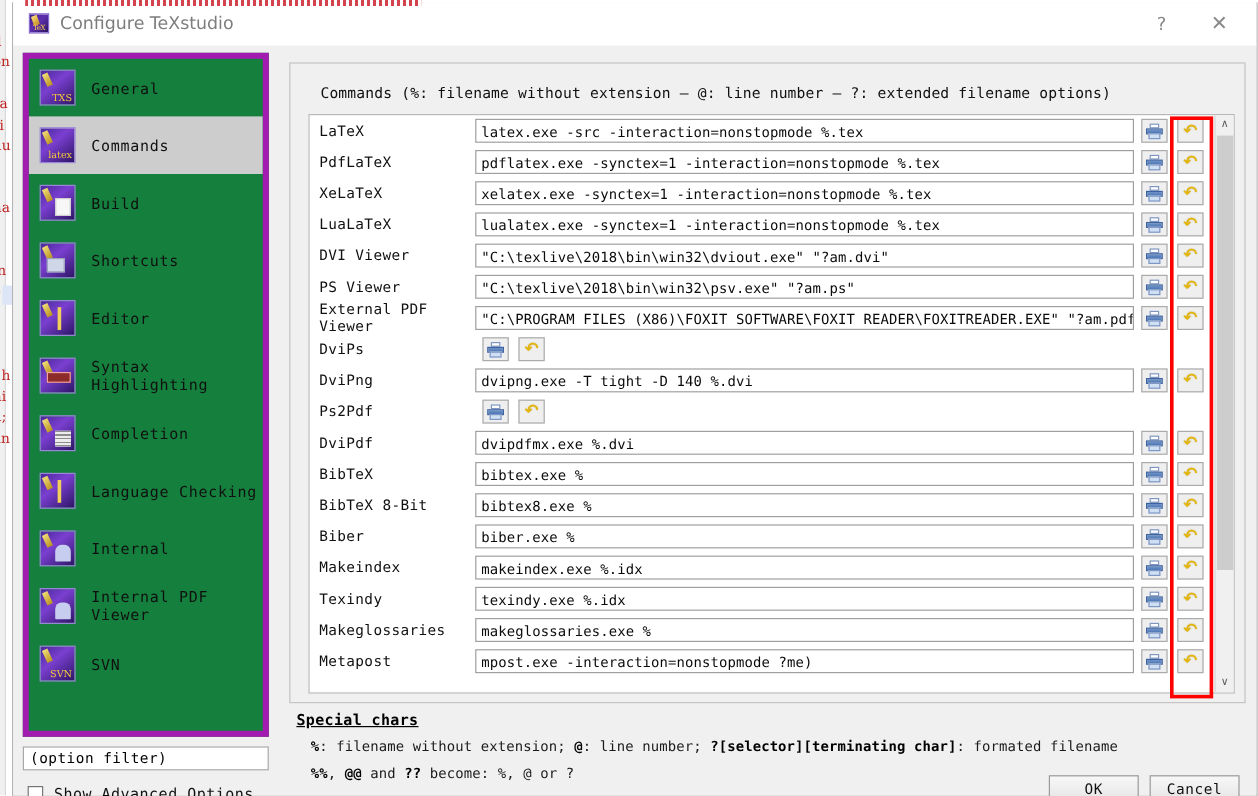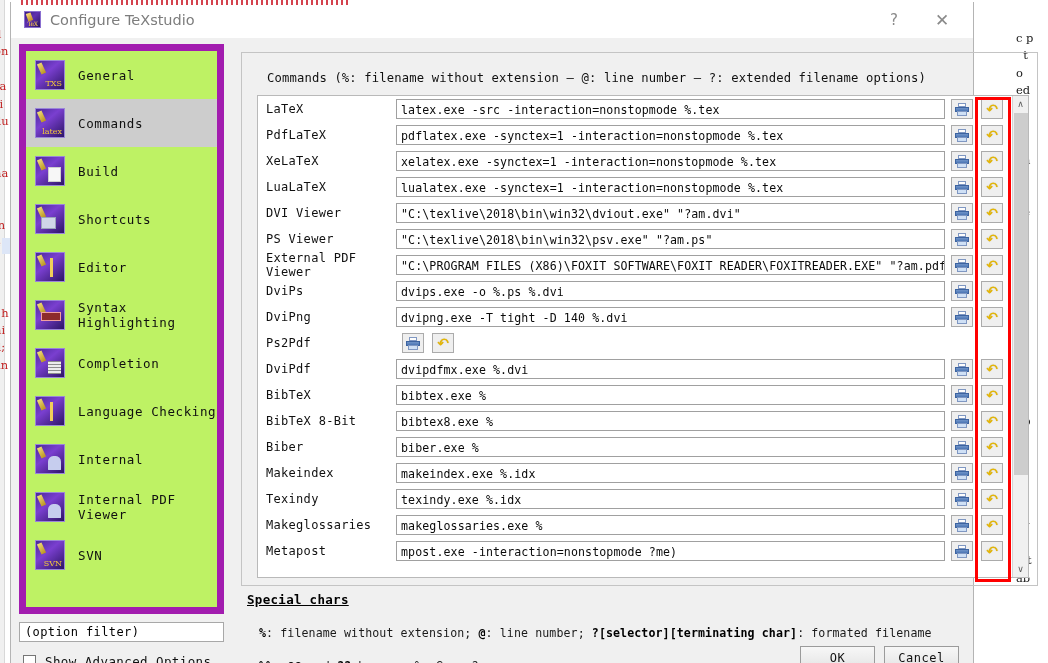--- a/index.html
+++ b/index.html
@@ -43,21 +43,21 @@
   }
   #bg-hl {
     position: absolute; left: 2px; top: 238px; width: 34px; height: 16px;
     background: #dde6f7;
   }
 
   
   #dialog {
     position: absolute;
     left: 10px; top: 2px;
-    width: 964px; height: 661px;
+    width: 1038px; height: 661px;
     background: #f0f0f0;
     border: 1px solid #b4b4b4;
     border-top: none;
     box-sizing: border-box;
   }
   #titlebar {
     position: relative;
     height: 35px;
     background: #ffffff;
     border-bottom: 1px solid #ffffff;
@@ -106,22 +106,22 @@
   #dlg-body {
     position: relative;
     height: 625px;
     background: #f0f0f0;
   }
 
   
   #sidebar {
     position: absolute; left: 8px; top: 6px;
     width: 205px; height: 570px;
-    background: #bef264;
-    border: 7px solid #a21caf;
+    background: #15803d;
+    border: 5px solid #a21caf;
     overflow: hidden;
     box-sizing: border-box;
   }
   .side-item {
     display: flex; align-items: center;
     height: 48px;
     padding-left: 9px;
     box-sizing: border-box;
   }
   .side-item.sel { background: #cdcdcd; }
@@ -296,21 +296,21 @@
     position: absolute; left: 236px; top: 554px;
     width: 790px;
   }
   #sp-title {
     font-family: "DejaVu Sans Mono", monospace;
     font-size: 12.5px; font-weight: bold; color: #000;
     text-decoration: underline;
     letter-spacing: 0.3px;
   }
   .sp-line {
-    margin-top: 19px; margin-left: 12px;
+    margin-top: 8px; margin-left: 12px;
     font-family: "DejaVu Sans Mono", monospace;
     font-size: 11.6px; color: #1a1a1a;
     white-space: nowrap;
     letter-spacing: 0.1px;
   }
   .sp-b { font-weight: bold; color: #000; }
 
   
   #dlg-buttons {
     position: absolute; right: 14px; top: 608px;
@@ -575,21 +575,20 @@
                 <span class="pb"></span>
                 <span class="pp"></span>
               </span>
             </div>
             <div class="btn-tool second">
               <span class="ico-undo">↶</span>
             </div>
           </div>
           <div class="row">
             <div class="row-label">DviPs</div>
-            <div class="row-input">dvips.exe -o %.ps %.dvi</div>
             <div class="btn-tool first">
               <span class="ico-printer">
                 <span class="pt"></span>
                 <span class="pb"></span>
                 <span class="pp"></span>
               </span>
             </div>
             <div class="btn-tool second">
               <span class="ico-undo">↶</span>
             </div>

